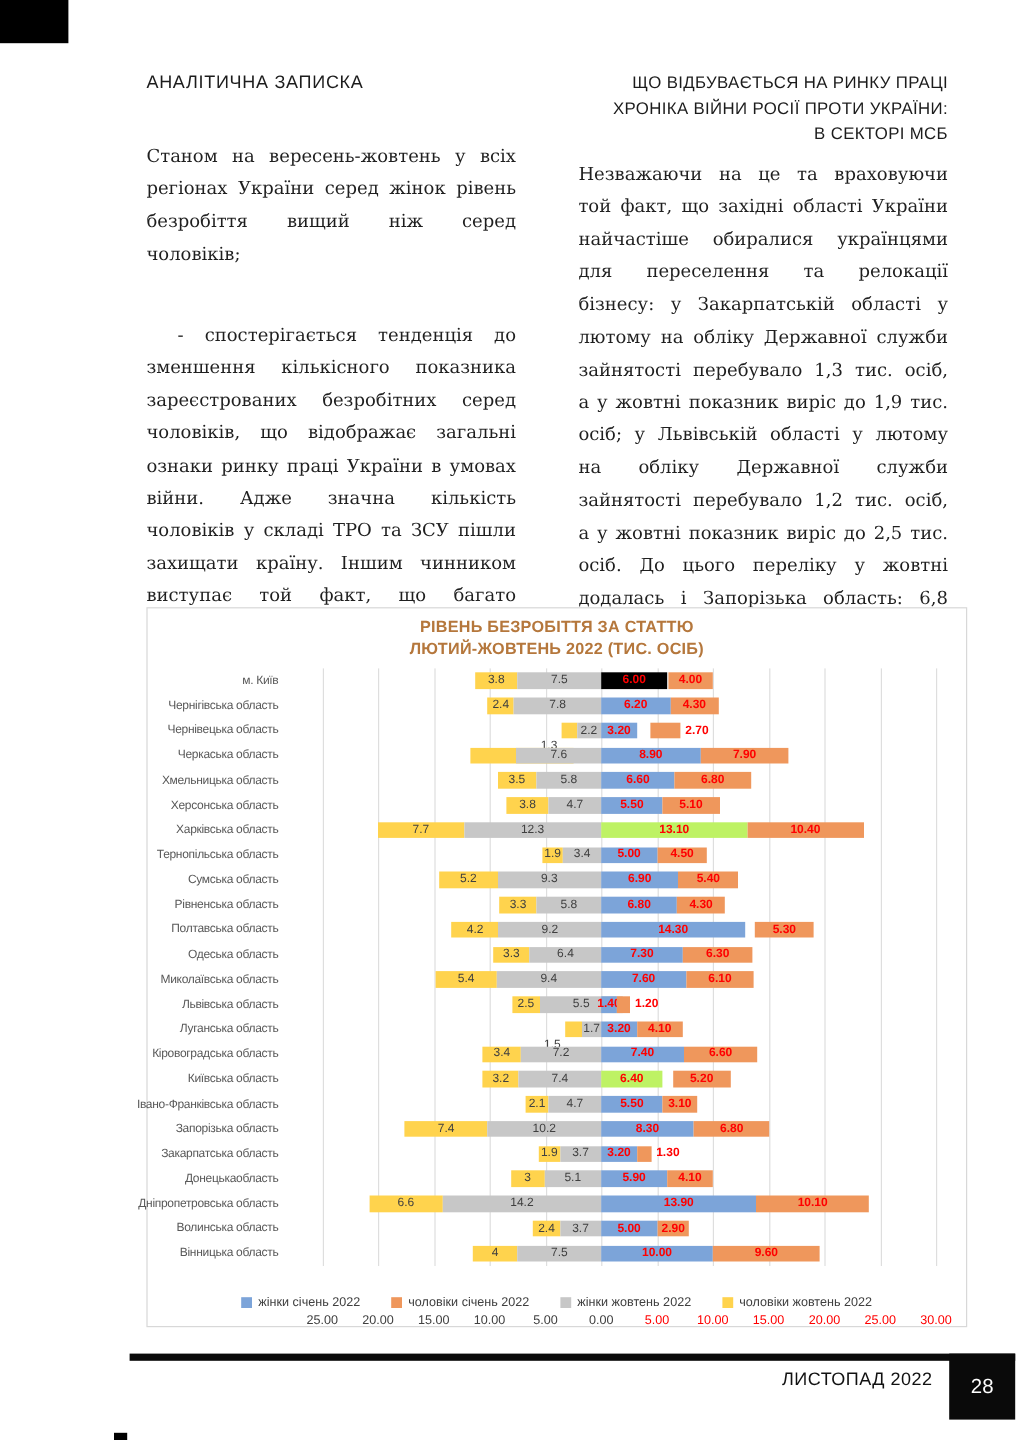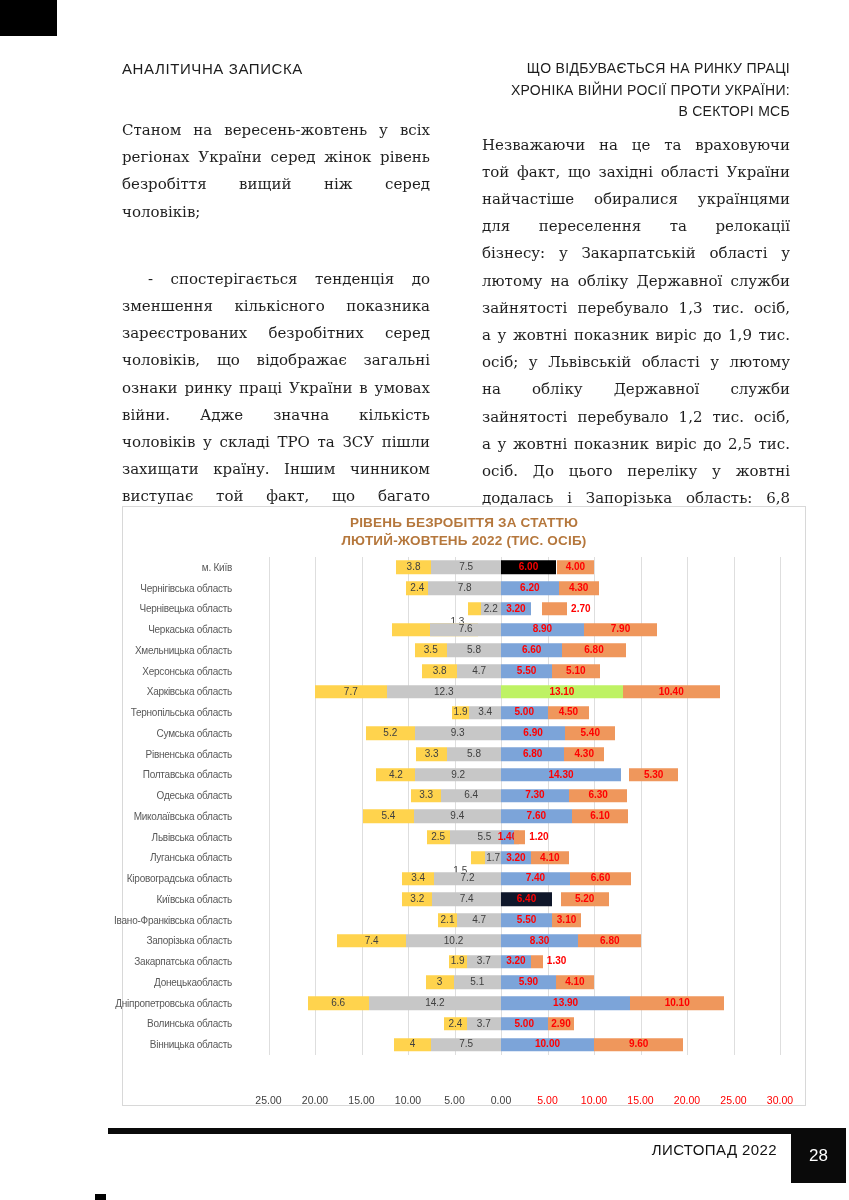--- a/index.html
+++ b/index.html
@@ -369,21 +369,21 @@
           </div>
           <div class="c-row">
             <div class="c-label">Київська область</div>
             <div class="c-plot">
               <div class="seg" style="left: 163.42px; width: 29.76px; background: rgb(255, 211, 77);">
                 <span class="seg-lbl" style="color: rgb(64, 64, 64);">3.2</span>
               </div>
               <div class="seg" style="left: 193.18px; width: 68.82px; background: rgb(199, 199, 199);">
                 <span class="seg-lbl" style="color: rgb(64, 64, 64);">7.4</span>
               </div>
-              <div class="seg" style="left: 262px; width: 51px; background: #0f172a;">
+              <div class="seg" style="left: 262px; width: 51px; background: #bef264;">
                 <span class="seg-lbl" style="color: rgb(255, 0, 0); font-weight: 700;">6.40</span>
               </div>
               <div class="seg" style="left: 321.52px; width: 48.36px; background: rgb(239, 151, 92);">
                 <span class="seg-lbl" style="color: rgb(255, 0, 0); font-weight: 700;">5.20</span>
               </div>
             </div>
           </div>
           <div class="c-row">
             <div class="c-label">Івано-Франківська область</div>
             <div class="c-plot">
@@ -512,20 +512,38 @@
         <span class="tick" style="left: 285px; color: rgb(64, 64, 64);">10.00</span>
         <span class="tick" style="left: 331.5px; color: rgb(64, 64, 64);">5.00</span>
         <span class="tick" style="left: 378px; color: rgb(64, 64, 64);">0.00</span>
         <span class="tick" style="left: 424.5px; color: rgb(255, 0, 0);">5.00</span>
         <span class="tick" style="left: 471px; color: rgb(255, 0, 0);">10.00</span>
         <span class="tick" style="left: 517.5px; color: rgb(255, 0, 0);">15.00</span>
         <span class="tick" style="left: 564px; color: rgb(255, 0, 0);">20.00</span>
         <span class="tick" style="left: 610.5px; color: rgb(255, 0, 0);">25.00</span>
         <span class="tick" style="left: 657px; color: rgb(255, 0, 0);">30.00</span>
       </div>
+    <div class="legend" id="legend-row">
+        <span class="legend-item">
+          <span class="swatch" style="background: rgb(124, 164, 217);"></span>
+          <span>жінки січень 2022</span>
+        </span>
+        <span class="legend-item">
+          <span class="swatch" style="background: rgb(239, 151, 92);"></span>
+          <span>чоловіки січень 2022</span>
+        </span>
+        <span class="legend-item">
+          <span class="swatch" style="background: rgb(199, 199, 199);"></span>
+          <span>жінки  жовтень 2022</span>
+        </span>
+        <span class="legend-item">
+          <span class="swatch" style="background: rgb(255, 211, 77);"></span>
+          <span>чоловіки жовтень 2022</span>
+        </span>
+      </div>
   </div>
 
   <div class="footer-line"></div>
   <div class="footer-issue">ЛИСТОПАД 2022</div>
   <div class="footer-pagebox">
     <span class="footer-pagenum">28</span>
   </div>
   <div class="corner-nub"></div>
 
 </div>

